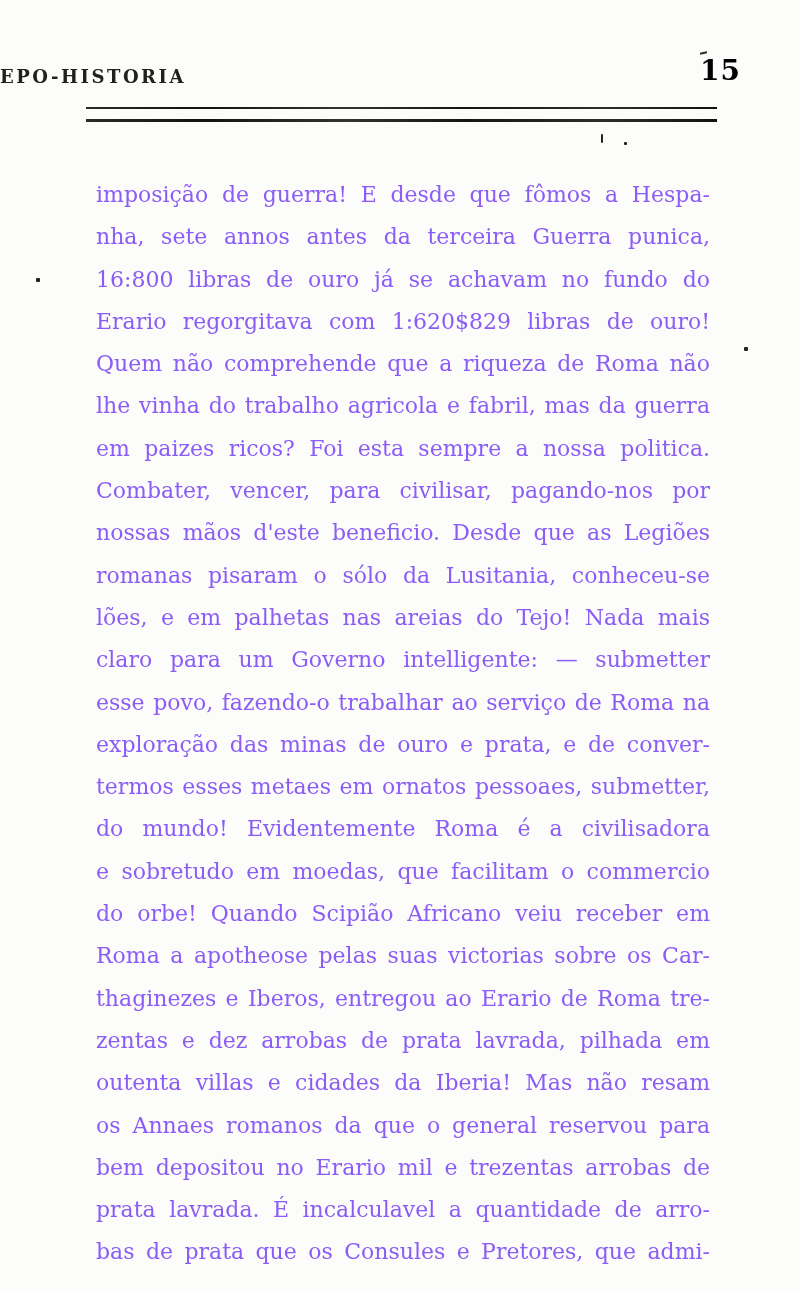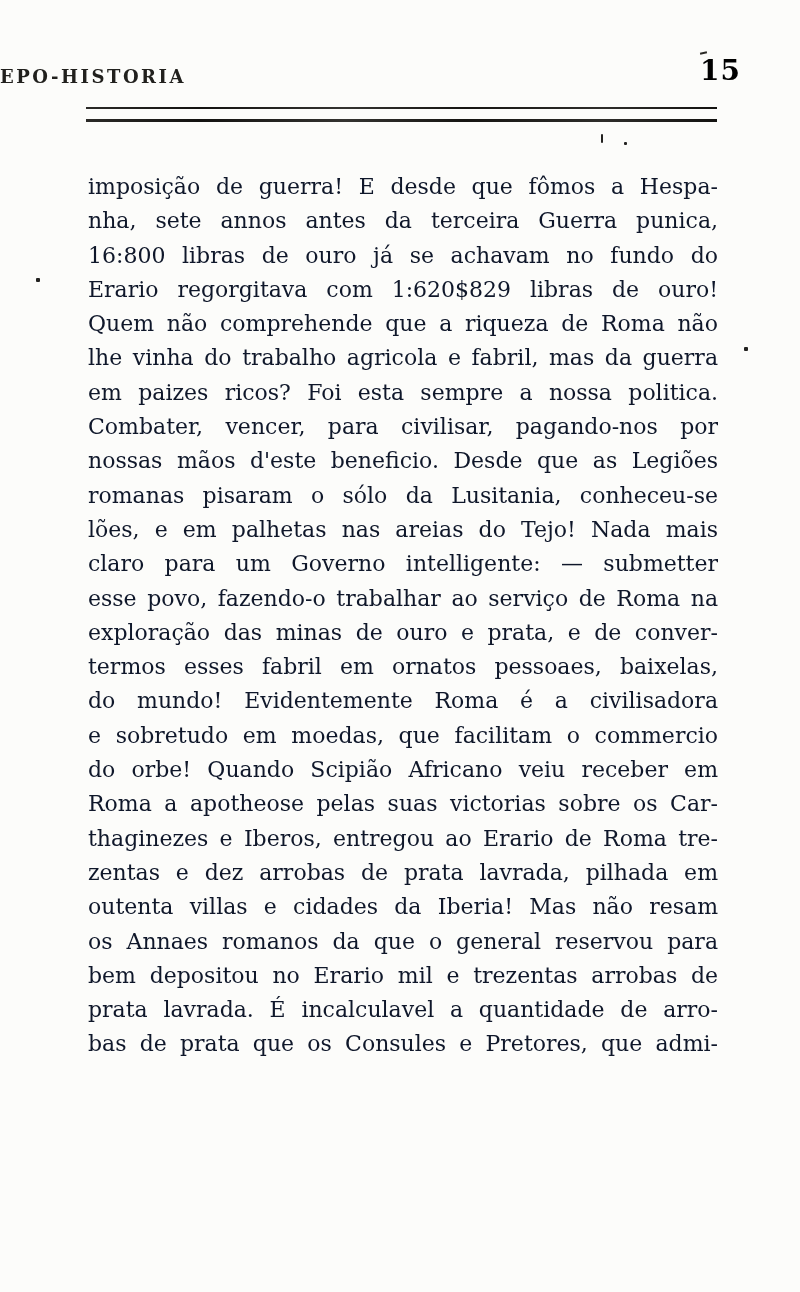--- a/index.html
+++ b/index.html
@@ -56,30 +56,30 @@
   .speck-under-rule-tick { left: 601px; top: 134px; width: 2px; height: 9px; }
   .speck-under-rule-dot  { left: 624px; top: 142px; width: 3px; height: 3px; }
   .speck-left-margin     { left: 36px;  top: 278px; width: 4px; height: 4px; }
   .speck-right-margin    { left: 744px; top: 347px; width: 4px; height: 4px; }
   .text-block {
     position: absolute;
     left: 88px; top: 170px;
     width: 630px;
   }
   .text-block p.line {
-    margin: 0;
+    margin: 8px;
     height: 34.3px;
     line-height: 34.3px;
     font-size: 22px;
     overflow: hidden;
     text-align: justify;
     text-align-last: justify;
     text-justify: inter-word;
     white-space: normal;
-    color: #0f172a;
+    color: #8b5cf6;
   }
 </style>
 </head>
 <body>
 
 <div class="page">
 
   <div class="running-title">EPO-HISTORIA</div>
 
   <div class="page-number">15</div>
@@ -102,21 +102,21 @@
       <p class="line">Quem não comprehende que a riqueza de Roma não</p>
       <p class="line">lhe vinha do trabalho agricola e fabril, mas da guerra</p>
       <p class="line">em paizes ricos? Foi esta sempre a nossa politica.</p>
       <p class="line">Combater, vencer, para civilisar, pagando-nos por</p>
       <p class="line">nossas mãos d'este beneficio. Desde que as Legiões</p>
       <p class="line">romanas pisaram o sólo da Lusitania, conheceu-se</p>
       <p class="line">lões, e em palhetas nas areias do Tejo! Nada mais</p>
       <p class="line">claro para um Governo intelligente: — submetter</p>
       <p class="line">esse povo, fazendo-o trabalhar ao serviço de Roma na</p>
       <p class="line">exploração das minas de ouro e prata, e de conver-</p>
-      <p class="line">termos esses fabril em ornatos pessoaes, baixelas,</p>
+      <p class="line">termos esses metaes em ornatos pessoaes, submetter,</p>
       <p class="line">do mundo! Evidentemente Roma é a civilisadora</p>
       <p class="line">e sobretudo em moedas, que facilitam o commercio</p>
       <p class="line">do orbe! Quando Scipião Africano veiu receber em</p>
       <p class="line">Roma a apotheose pelas suas victorias sobre os Car-</p>
       <p class="line">thaginezes e Iberos, entregou ao Erario de Roma tre-</p>
       <p class="line">zentas e dez arrobas de prata lavrada, pilhada em</p>
       <p class="line">outenta villas e cidades da Iberia! Mas não resam</p>
       <p class="line">os Annaes romanos da que o general reservou para</p>
       <p class="line">bem depositou no Erario mil e trezentas arrobas de</p>
       <p class="line">prata lavrada. É incalculavel a quantidade de arro-</p>

